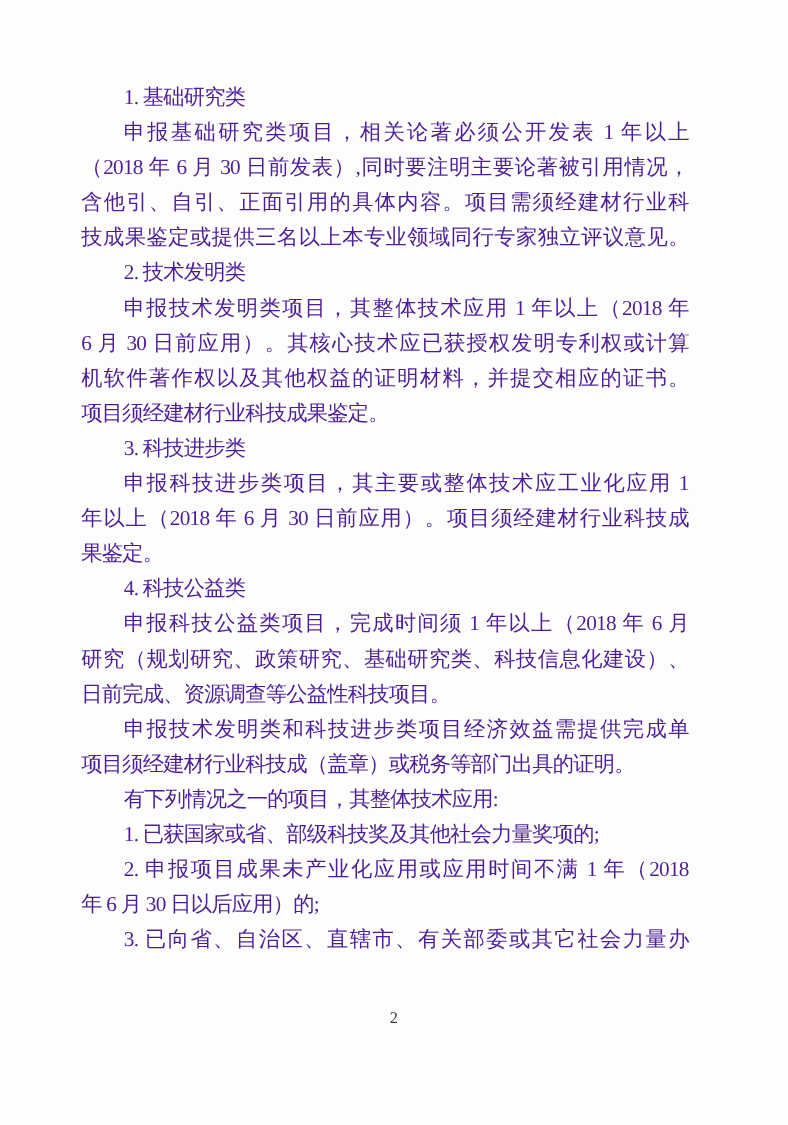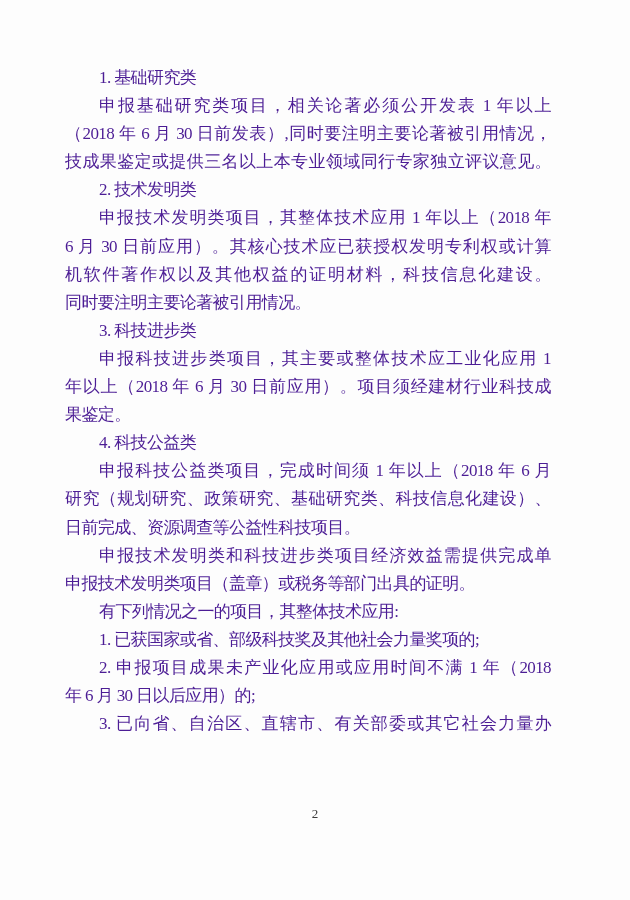--- a/index.html
+++ b/index.html
@@ -62,36 +62,37 @@
   }
 </style>
 </head>
 <body>
 
 <div class="page" style="background: rgb(253, 253, 253);">
   <div class="doc-body" style="color: rgb(33, 33, 33);">
       <div class="line ind">1.&nbsp;基础研究类</div>
       <div class="line j ind">申报基础研究类项目，相关论著必须公开发表&nbsp;1&nbsp;年以上</div>
       <div class="line j">（2018&nbsp;年&nbsp;6&nbsp;月&nbsp;30&nbsp;日前发表）,同时要注明主要论著被引用情况，</div>
+      <div class="line j">含他引、自引、正面引用的具体内容。项目需须经建材行业科</div>
       <div class="line j">技成果鉴定或提供三名以上本专业领域同行专家独立评议意见。</div>
       <div class="line ind">2.&nbsp;技术发明类</div>
       <div class="line j ind">申报技术发明类项目，其整体技术应用&nbsp;1&nbsp;年以上（2018&nbsp;年</div>
       <div class="line j">6&nbsp;月&nbsp;30&nbsp;日前应用）。其核心技术应已获授权发明专利权或计算</div>
-      <div class="line j">机软件著作权以及其他权益的证明材料，科技信息化建设。</div>
-      <div class="line">同时要注明主要论著被引用情况。</div>
+      <div class="line j">机软件著作权以及其他权益的证明材料，并提交相应的证书。</div>
+      <div class="line">项目须经建材行业科技成果鉴定。</div>
       <div class="line ind">3.&nbsp;科技进步类</div>
       <div class="line j ind">申报科技进步类项目，其主要或整体技术应工业化应用&nbsp;1</div>
       <div class="line j">年以上（2018&nbsp;年&nbsp;6&nbsp;月&nbsp;30&nbsp;日前应用）。项目须经建材行业科技成</div>
       <div class="line">果鉴定。</div>
       <div class="line ind">4.&nbsp;科技公益类</div>
       <div class="line j ind">申报科技公益类项目，完成时间须&nbsp;1&nbsp;年以上（2018&nbsp;年&nbsp;6&nbsp;月</div>
       <div class="line j">研究（规划研究、政策研究、基础研究类、科技信息化建设）、</div>
       <div class="line">日前完成、资源调查等公益性科技项目。</div>
       <div class="line j ind">申报技术发明类和科技进步类项目经济效益需提供完成单</div>
-      <div class="line">申报技术发明类项目（盖章）或税务等部门出具的证明。</div>
+      <div class="line">项目须经建材行业科技成（盖章）或税务等部门出具的证明。</div>
       <div class="line ind">有下列情况之一的项目，其整体技术应用:</div>
       <div class="line ind">1.&nbsp;已获国家或省、部级科技奖及其他社会力量奖项的;</div>
       <div class="line j ind">2.&nbsp;申报项目成果未产业化应用或应用时间不满&nbsp;1&nbsp;年（2018</div>
       <div class="line">年&nbsp;6&nbsp;月&nbsp;30&nbsp;日以后应用）的;</div>
       <div class="line j ind">3.&nbsp;已向省、自治区、直辖市、有关部委或其它社会力量办</div>
     </div>
   <div class="page-number">2</div>
 </div>
 
 </body></html>

